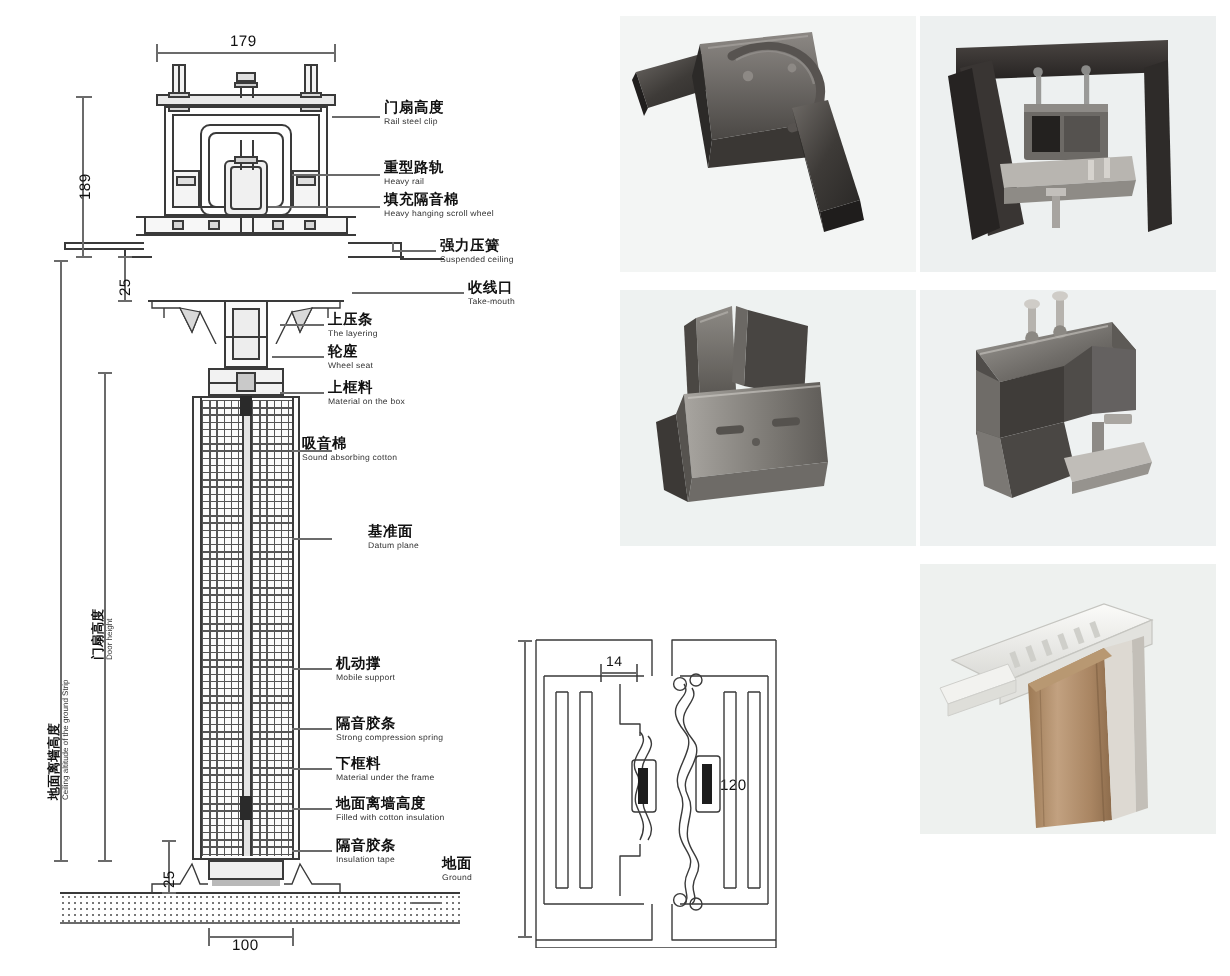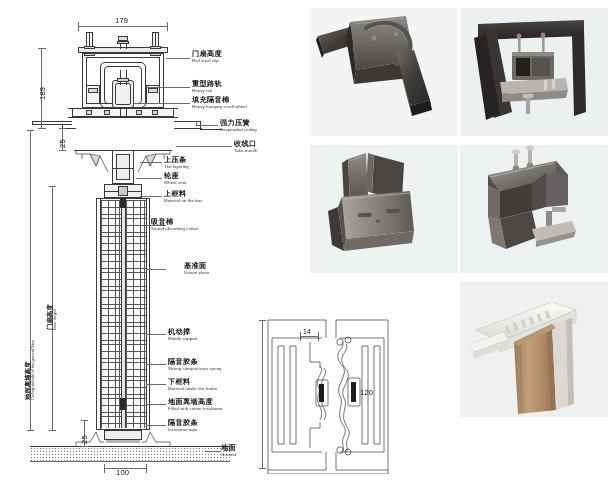--- a/index.html
+++ b/index.html
@@ -306,21 +306,21 @@
       <div class="en">Filled with cotton insulation</div>
     </div>
 
     <div class="ln hl thin" style="left:146px;top:425px;width:20px;"></div>
     <div class="callout" style="left:168px;top:419px;">
       <div class="cn">隔音胶条</div>
       <div class="en">Insulation tape</div>
     </div>
 
     <div class="ln hl thin" style="left:206px;top:451px;width:14px;"></div>
-    <div class="callout" style="left:221px;top:444px;text-align:right;">
+    <div class="callout" style="left:221px;top:428px;text-align:right;">
       <div class="cn">地面</div>
       <div class="en">Ground</div>
     </div>
   </div>
 
   <div class="abs" style="left:258px;top:300px;width:140px;height:180px;">
 
     <div class="ln vl thin" style="left:4px;top:20px;height:148px;"></div>
     <div class="ln hl thin" style="left:1px;top:20px;width:7px;"></div>
     <div class="ln hl thin" style="left:1px;top:168px;width:7px;"></div>

